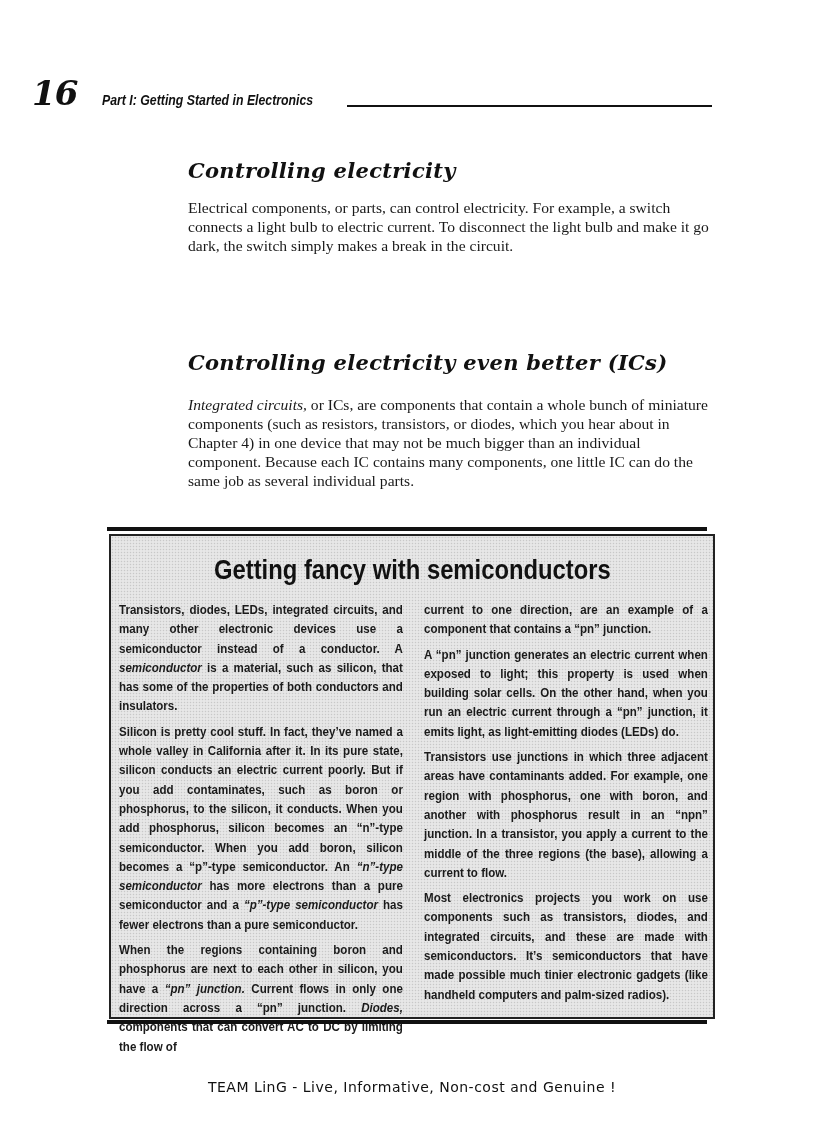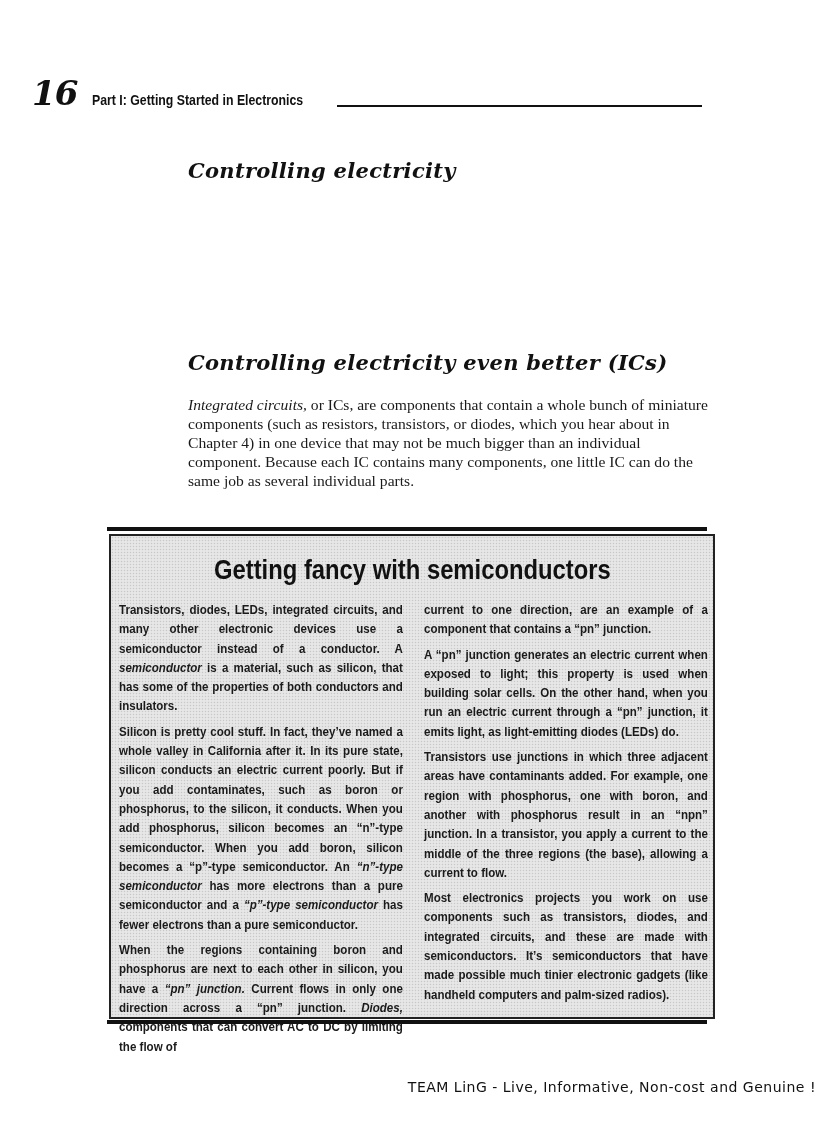--- a/index.html
+++ b/index.html
@@ -1,51 +1,52 @@
 <!DOCTYPE html>
 <html><head>
 <meta charset="utf-8">
 <style>
   html, body { margin:0; padding:0; background:#ffffff; }
   body { width:816px; height:1123px; position:relative; overflow:hidden; color:#111; }
   .folio { position:absolute; left:32px; top:76px; font-family:"DejaVu Serif", serif; font-style:italic; font-weight:bold; font-size:34px; letter-spacing:-1px; line-height:1; }
-  .running-head { position:absolute; left:92px; top:92px; width:610px; display:flex; align-items:flex-end; }
+  .running-head { position:absolute; left:102px; top:92px; width:610px; display:flex; align-items:flex-end;font-style:italic; }
   .running-head .rh-text { font-family:"Liberation Sans", sans-serif; font-weight:bold; font-size:15px; transform:scaleX(0.82); transform-origin:left bottom; white-space:nowrap; line-height:1; }
   .running-head .rh-rule { position:absolute; left:245px; right:0; bottom:0; border-bottom:2px solid #111; }
   .h2 { position:absolute; left:188px; font-family:"DejaVu Serif", serif; font-style:italic; font-weight:bold; font-size:21px; letter-spacing:0.3px; white-space:nowrap; line-height:1; }
   .body-text { position:absolute; left:188px; width:525px; font-family:"Liberation Serif", serif; font-size:15.6px; line-height:19px; color:#1a1a1a; }
   .body-text p { margin:0 0 14px 0; }
   .body-text em { font-style:italic; }
   .sb-rule-top { position:absolute; left:107px; top:527px; width:600px; height:4px; background:#111; }
   .sb-rule-bot { position:absolute; left:107px; top:1020px; width:600px; height:4px; background:#111; }
   .sidebar { position:absolute; left:109px; top:534px; width:593px; height:481px; border:2px solid #222;
     background-color:#e2e2e2;
     background-image: radial-gradient(#c8c8c8 0.6px, transparent 0.8px), radial-gradient(#f4f4f4 0.6px, transparent 0.8px);
     background-size:3px 3px, 3px 3px; background-position:0 0, 1.5px 1.5px;padding-left:9px; }
   .sb-title { position:absolute; left:0; right:0; top:20px; text-align:center; font-family:"Liberation Sans", sans-serif; font-weight:bold; font-size:28px; line-height:1; }
   .sb-title span { display:inline-block; transform:scaleX(0.85); }
   .sb-col { position:absolute; top:64px; width:284px; font-family:"Liberation Sans", sans-serif; font-size:13.6px; line-height:19.3px; color:#1a1a1a; text-align:justify;font-weight:bold; }
   .sb-col .inner { width:334px; transform:scaleX(0.85); transform-origin:left top; }
   .sb-col p { margin:0 0 6px 0; }
   .sb-col em { font-style:italic; }
   .sb-col-left { left:8px; }
   .sb-col-right { left:303px; top:64px;margin-left:10px; }
-  .footer { position:absolute; left:8px; right:0; top:1079px; text-align:right; font-family:"DejaVu Sans", sans-serif; font-size:14px; letter-spacing:0.5px; color:#111; }
+  .footer { position:absolute; left:8px; right:0; top:1079px; text-align:center; font-family:"DejaVu Sans", sans-serif; font-size:14px; letter-spacing:0.5px; color:#111; }
 </style>
 </head>
 <body>
 
 <div class="folio">16</div>
 <div class="running-head">
   <span class="rh-text">Part I: Getting Started in Electronics</span>
   <span class="rh-rule"></span>
 </div>
 
 <h2 class="h2" style="top:160px;margin:0;">Controlling electricity</h2>
 <div class="body-text" style="top:198px;">
+  <p>Electrical components, or parts, can control electricity. For example, a switch connects a light bulb to electric current. To disconnect the light bulb and make it go dark, the switch simply makes a break in the circuit.</p>
 </div>
 
 <h2 class="h2" style="top:352px;margin:0;">Controlling electricity even better (ICs)</h2>
 <div class="body-text" style="top:395px;">
   <p><em>Integrated circuits,</em><span> or ICs, are components that contain a whole bunch of miniature components (such as resistors, transistors, or diodes, which you hear about in Chapter 4) in one device that may not be much bigger than an individual component. Because each IC contains many components, one little IC can do the same job as several individual parts.</span></p>
 </div>
 
 <div class="sb-rule-top"></div>
 <div class="sidebar">
   <div class="sb-title"><span>Getting fancy with semiconductors</span></div>

